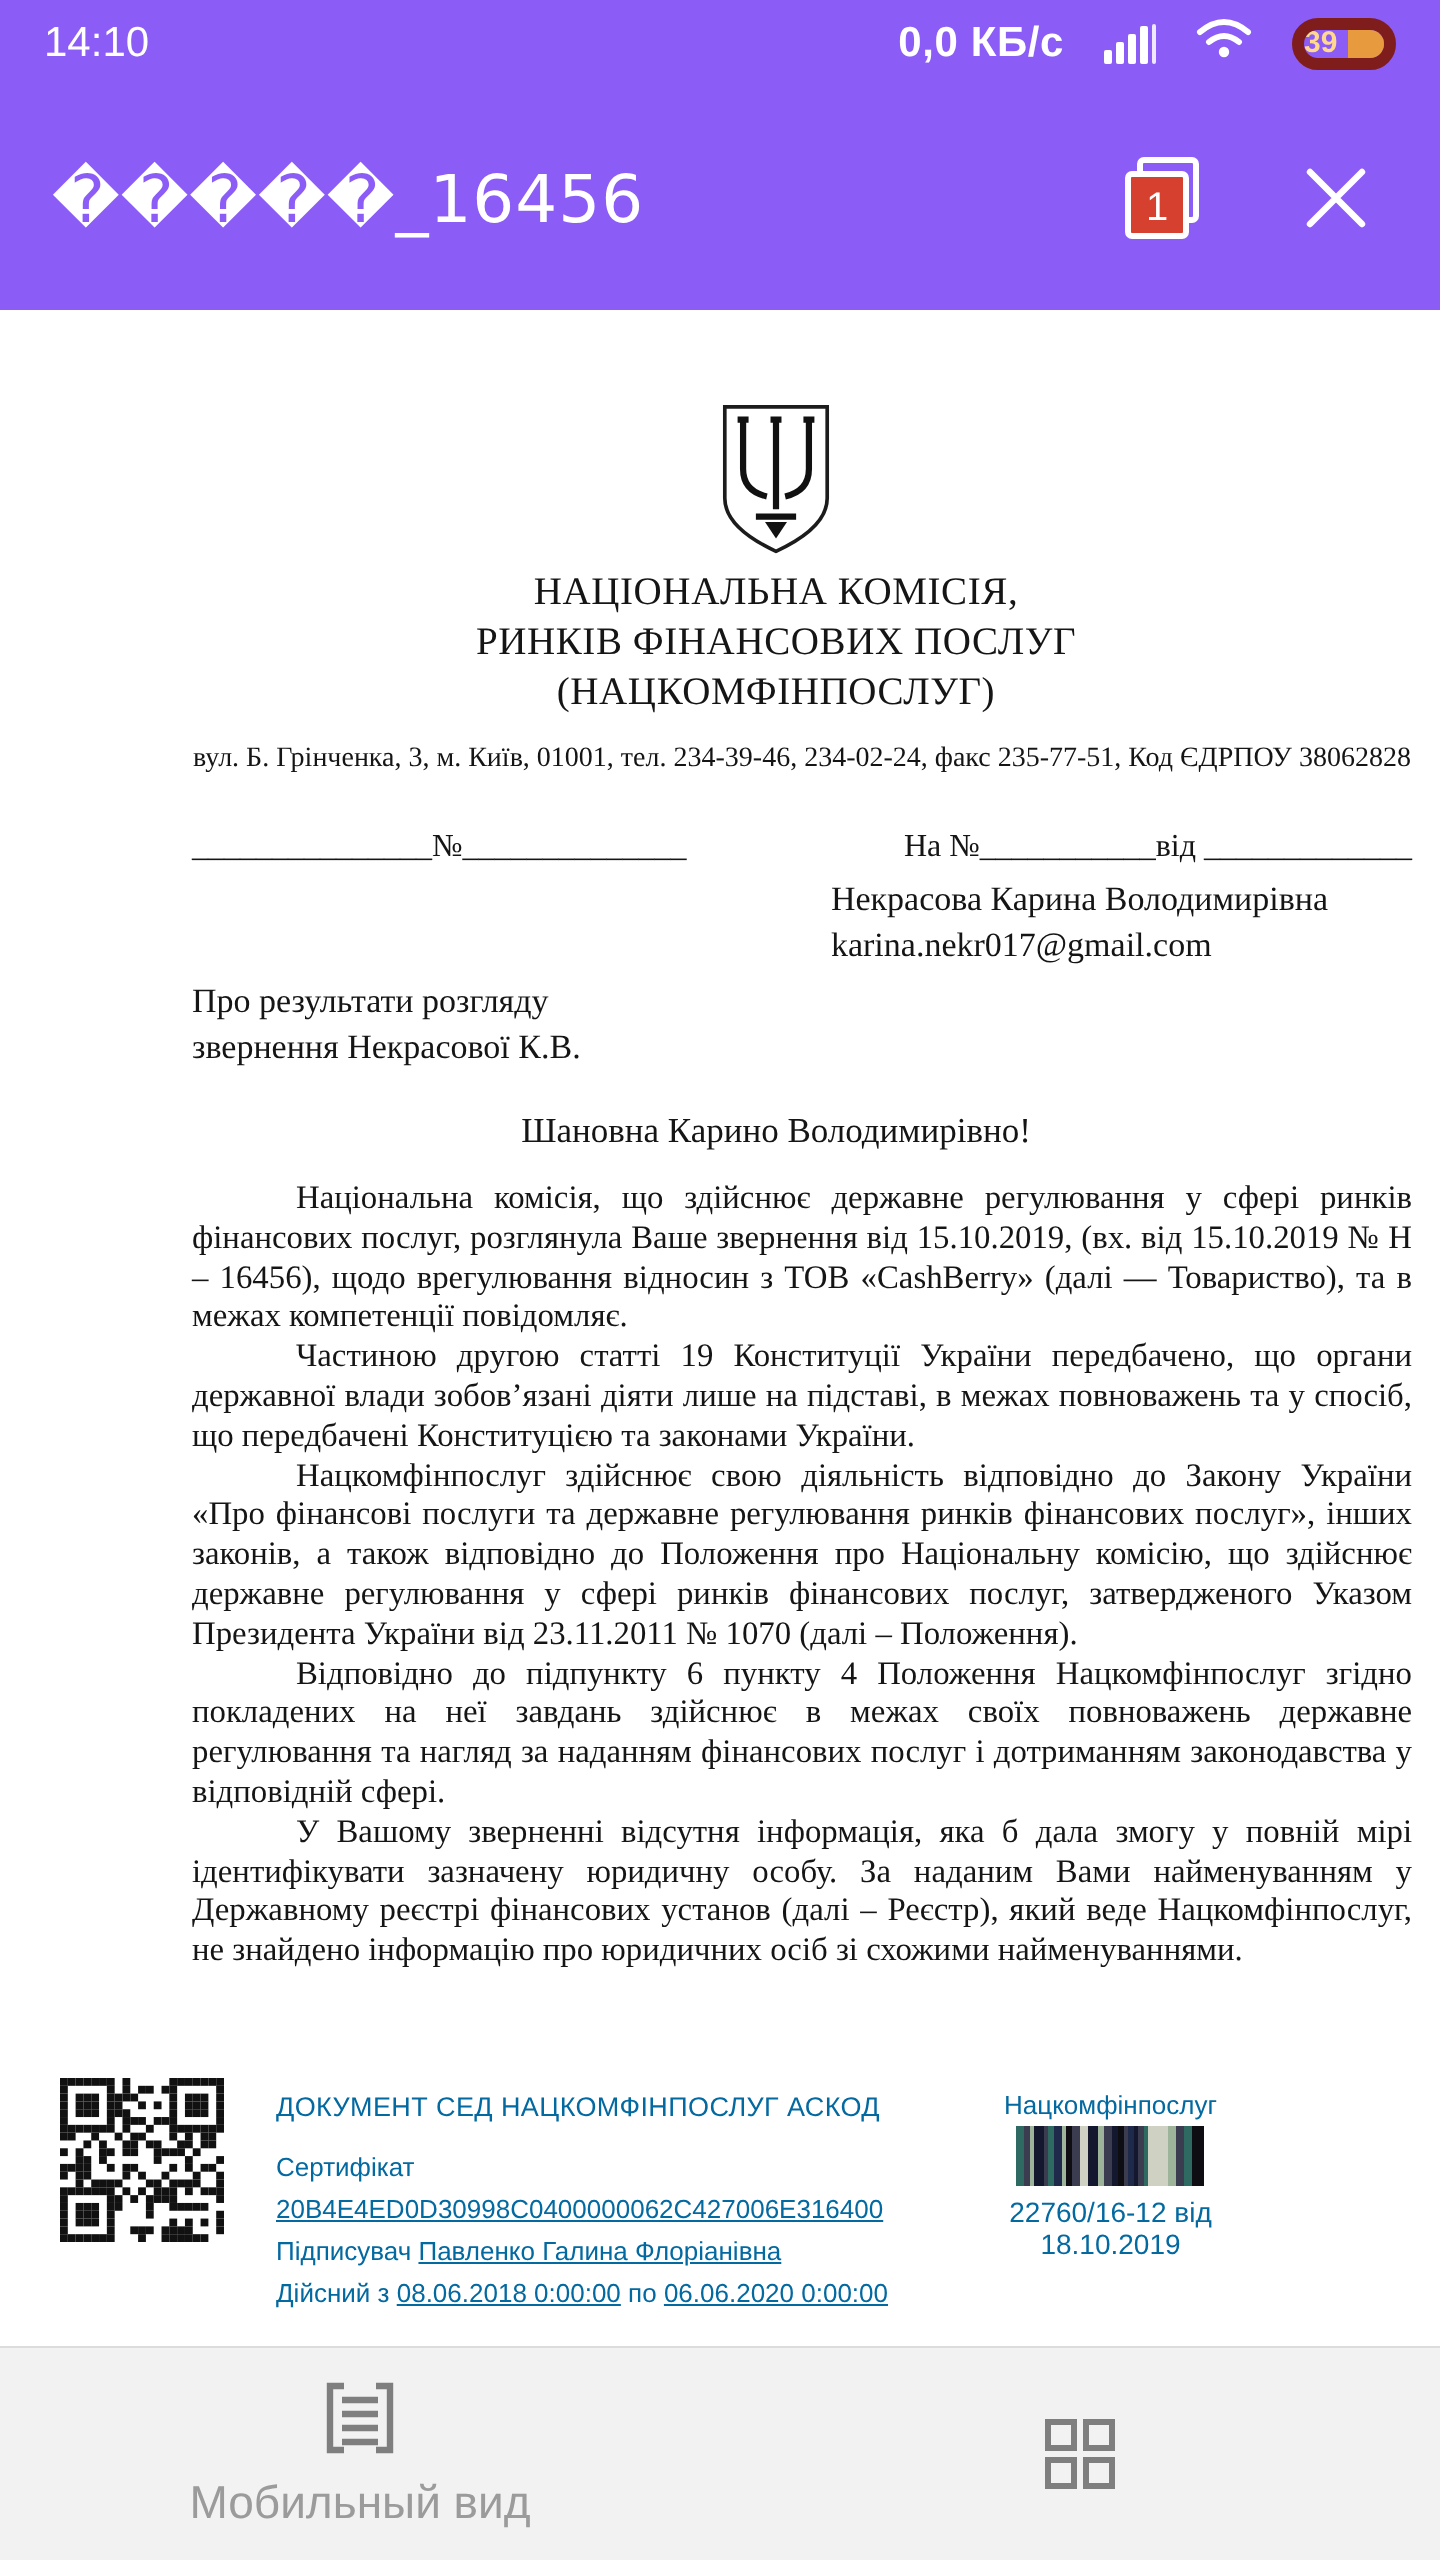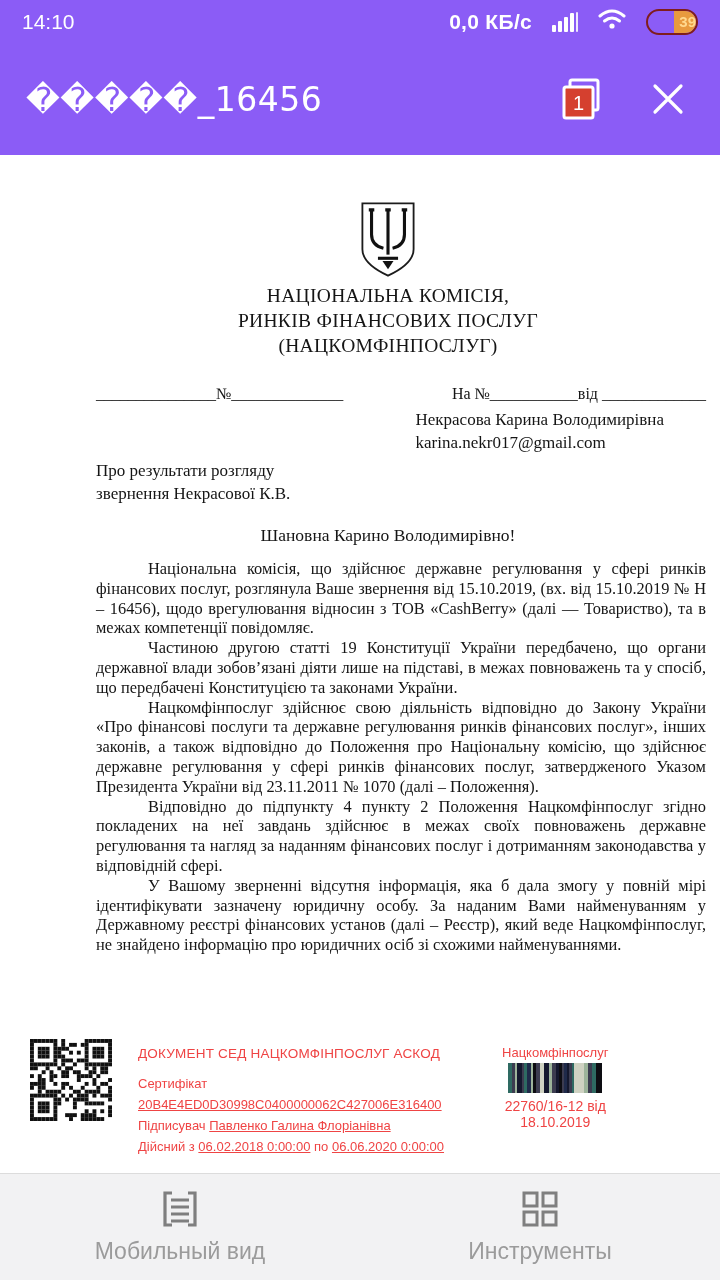--- a/index.html
+++ b/index.html
@@ -17,22 +17,22 @@
   }
   .statusbar .spacer { flex:1; }
   .status-right { display:flex; align-items:center; gap:20px; }
   .net-speed { font-size:21px; font-weight:bold; letter-spacing:0.3px; }
   .sig { display:flex; align-items:flex-end; gap:2px; height:20px; }
   .sig i { display:block; width:4px; background:#fff; border-radius:1px; }
   .sig i:nth-child(1){height:7px} .sig i:nth-child(2){height:11px}
   .sig i:nth-child(3){height:15px} .sig i:nth-child(4){height:19px}
   .sig i:nth-child(5){height:20px; width:2px; opacity:.85}
   .battery {
-    position:relative; width:52px; height:26px; border:2px solid #7f1d1d;
-    border-radius:13px; overflow:hidden; display:flex; align-items:center; justify-content:flex-end;
+    position:relative; width:52px; height:26px; border:6px solid #7f1d1d;
+    border-radius:13px; overflow:hidden; display:flex; align-items:center; justify-content:flex-start;
   }
   .battery .fill { position:absolute; right:0; top:0; bottom:0; width:46%; background:#e89a3e; }
   .battery .pct { position:relative; z-index:1; font-size:15px; font-weight:bold; color:#ffd98f; }
   .appheader {
     height:112px; display:flex; align-items:center; padding:0 26px;gap:20px;
   }
   .apptitle {
     color:#fff; font-size:33px; letter-spacing:0.5px;
     font-family:"DejaVu Sans","Liberation Sans",sans-serif;
     white-space:nowrap; overflow:hidden;
@@ -63,21 +63,21 @@
     font-size:17px; line-height:23px; width:fit-content;
   }
   .subject { margin-top:5px; font-size:17px; line-height:23px; }
   .salutation { text-align:center; margin-right:26px; margin-top:20px; font-size:17.5px; }
   .bodytext { margin-top:13px; font-size:16.4px; line-height:19.8px; text-align:justify; }
   .bodytext p { text-indent:52px; margin:0; }
   
   .stamp {
     margin-top:auto; margin-bottom:16px; margin-left:-66px;
     display:flex; align-items:flex-start;
-    font-family:"Liberation Sans",sans-serif; color:#ef4444;
+    font-family:"Liberation Sans",sans-serif; color:#0369a1;
   }
   .qr { flex:0 0 auto; }
   .cert { margin-left:26px; font-size:13px; line-height:21px; padding-top:4px; }
   .cert-title { font-size:13.5px; letter-spacing:0.2px; margin-bottom:9px; }
   .cert .u { text-decoration:underline; }
   .barcode-block {
     margin-left:auto; margin-right:72px; text-align:center; padding-top:6px;
     font-size:13px;
   }
   .barcode { display:flex; height:30px; margin:3px auto 5px; width:fit-content; }
@@ -161,20 +161,21 @@
         <path d="M35 74 l-6 -9 h12 Z" fill="#111"></path>
       </svg>
     </div>
 
     <div class="org-title">
       <div>НАЦІОНАЛЬНА КОМІСІЯ,</div>
       <div>РИНКІВ ФІНАНСОВИХ ПОСЛУГ</div>
       <div>(НАЦКОМФІНПОСЛУГ)</div>
     </div>
 
+    <div class="address">вул. Б. Грінченка, 3, м. Київ, 01001, тел. 234-39-46, 234-02-24, факс 235-77-51, Код ЄДРПОУ 38062828</div>
 
     <div class="refline">
       <span>_______________№______________</span>
       <span>На №___________від _____________</span>
     </div>
 
     <div class="recipient">
       <div>Некрасова Карина Володимирівна</div>
       <div>karina.nekr017@gmail.com</div>
     </div>
@@ -183,21 +184,21 @@
       <div>Про результати розгляду</div>
       <div>звернення Некрасової К.В.</div>
     </div>
 
     <div class="salutation">Шановна Карино Володимирівно!</div>
 
     <div class="bodytext">
       <p>Національна комісія, що здійснює державне регулювання у сфері ринків фінансових послуг, розглянула Ваше звернення від 15.10.2019, (вх. від 15.10.2019 № Н – 16456), щодо врегулювання відносин з ТОВ «CashBerry» (далі — Товариство), та в межах компетенції повідомляє.</p>
       <p>Частиною другою статті 19 Конституції України передбачено, що органи державної влади зобов’язані діяти лише на підставі, в межах повноважень та у спосіб, що передбачені Конституцією та законами України.</p>
       <p>Нацкомфінпослуг здійснює свою діяльність відповідно до Закону України «Про фінансові послуги та державне регулювання ринків фінансових послуг», інших законів, а також відповідно до Положення про Національну комісію, що здійснює державне регулювання у сфері ринків фінансових послуг, затвердженого Указом Президента України від 23.11.2011 № 1070 (далі – Положення).</p>
-      <p>Відповідно до підпункту 4 пункту 2 Положення Нацкомфінпослуг згідно покладених на неї завдань здійснює в межах своїх повноважень державне регулювання та нагляд за наданням фінансових послуг і дотриманням законодавства у відповідній сфері.</p>
+      <p>Відповідно до підпункту 6 пункту 4 Положення Нацкомфінпослуг згідно покладених на неї завдань здійснює в межах своїх повноважень державне регулювання та нагляд за наданням фінансових послуг і дотриманням законодавства у відповідній сфері.</p>
       <p>У Вашому зверненні відсутня інформація, яка б дала змогу у повній мірі ідентифікувати зазначену юридичну особу. За наданим Вами найменуванням у Державному реєстрі фінансових установ (далі – Реєстр), який веде Нацкомфінпослуг, не знайдено інформацію про юридичних осіб зі схожими найменуваннями.</p>
     </div>
 
     <div class="stamp">
       <svg id="qr" class="qr" width="82" height="82" viewBox="0 0 84 84" fill="#111">
           <rect x="0" y="0" width="4" height="4"></rect>
           <rect x="4" y="0" width="4" height="4"></rect>
           <rect x="8" y="0" width="4" height="4"></rect>
           <rect x="12" y="0" width="4" height="4"></rect>
           <rect x="16" y="0" width="4" height="4"></rect>
@@ -433,21 +434,21 @@
         <div>
           <span>Сертифікат</span>
           <span class="u">20B4E4ED0D30998C0400000062C427006E316400</span>
         </div>
         <div>
           <span>Підписувач</span>
           <span class="u">Павленко Галина Флоріанівна</span>
         </div>
         <div>
           <span>Дійсний з</span>
-          <span class="u">06.02.2018 0:00:00</span>
+          <span class="u">08.06.2018 0:00:00</span>
           <span>по</span>
           <span class="u">06.06.2020 0:00:00</span>
         </div>
       </div>
       <div class="barcode-block">
         <div>Нацкомфінпослуг</div>
         <div id="barcode" class="barcode">
             <span style="width:4px;background:#2e6a62"></span>
             <span style="width:3px;background:#3c3c50"></span>
             <span style="width:2px;background:#9db49b"></span>
@@ -497,17 +498,16 @@
     </div>
     <div class="tool">
       <svg width="40" height="40" viewBox="0 0 40 40">
         <g stroke="#7f7f7f" stroke-width="3" fill="none">
           <rect x="4" y="4" width="13" height="13"></rect>
           <rect x="23" y="4" width="13" height="13"></rect>
           <rect x="4" y="23" width="13" height="13"></rect>
           <rect x="23" y="23" width="13" height="13"></rect>
         </g>
       </svg>
-      <span>Инструменты</span>
     </div>
   </div>
 
 </div>
 
 </body></html>

